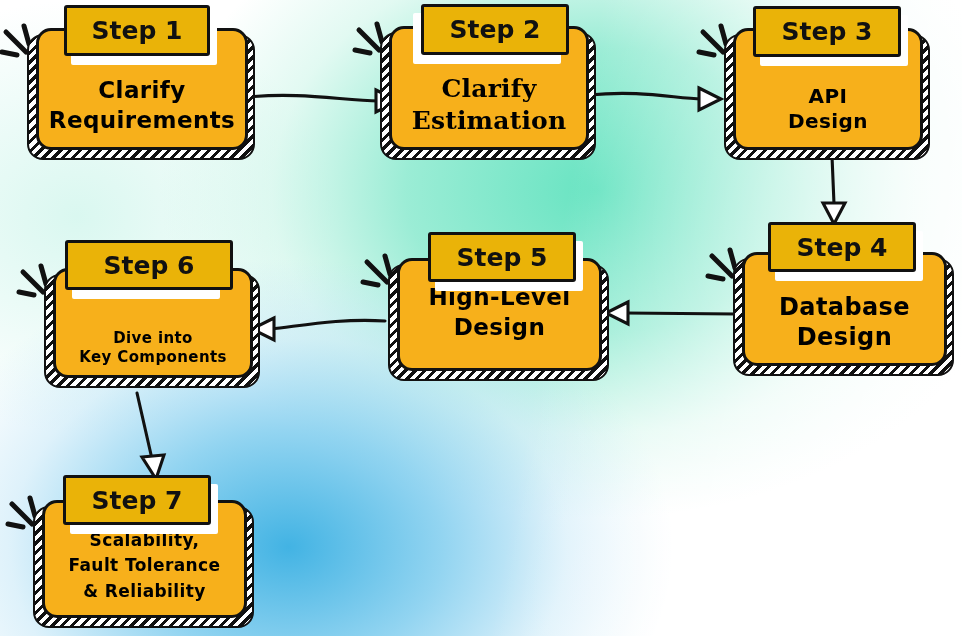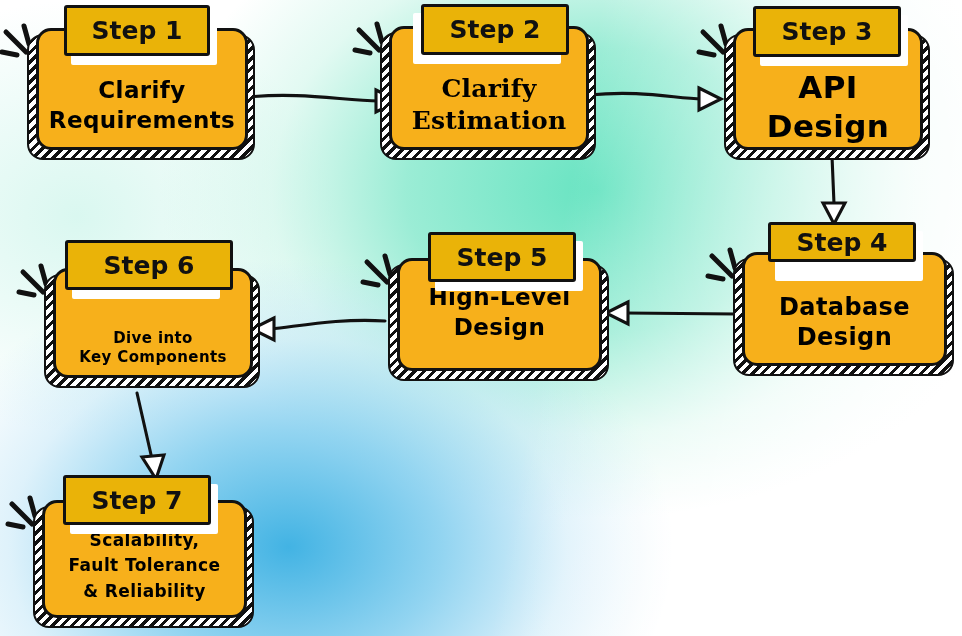--- a/index.html
+++ b/index.html
@@ -253,21 +253,21 @@
   </div>
 
   <div class="step" style="left:733px; top:28px; width:190px; height:122px;">
     <svg class="sparkle" viewBox="0 0 44 44">
       <line x1="6" y1="10" x2="26" y2="30"></line>
       <line x1="24" y1="4" x2="29" y2="22"></line>
       <line x1="2" y1="30" x2="17" y2="33"></line>
     </svg>
     <div class="hatch"></div>
     <div class="card">
-      <div class="card-body body-round" style="font-size:31px; padding-bottom:0;">
+      <div class="card-body body-round" style="font-size:20px; padding-bottom:12px;">
         <div>API</div>
         <div>Design</div>
       </div>
     </div>
     <div class="tab-wrap" style="left:20px; top:-22px; width:148px; height:51px;">
       <div class="tab-shadow"></div>
       <div class="tab" style="width:148px; height:51px; font-size:25px;">Step 3</div>
     </div>
   </div>
 
@@ -279,21 +279,21 @@
     </svg>
     <div class="hatch"></div>
     <div class="card">
       <div class="card-body body-round" style="font-size:24px; padding-bottom:10px;">
         <div>Database</div>
         <div>Design</div>
       </div>
     </div>
     <div class="tab-wrap" style="left:26px; top:-30px; width:148px; height:50px;">
       <div class="tab-shadow"></div>
-      <div class="tab" style="width:148px; height:40px; font-size:25px;">Step 4</div>
+      <div class="tab" style="width:148px; height:50px; font-size:25px;">Step 4</div>
     </div>
   </div>
 
   <div class="step" style="left:397px; top:258px; width:205px; height:113px;">
     <svg class="sparkle" viewBox="0 0 44 44">
       <line x1="6" y1="10" x2="26" y2="30"></line>
       <line x1="24" y1="4" x2="29" y2="22"></line>
       <line x1="2" y1="30" x2="17" y2="33"></line>
     </svg>
     <div class="hatch"></div>

